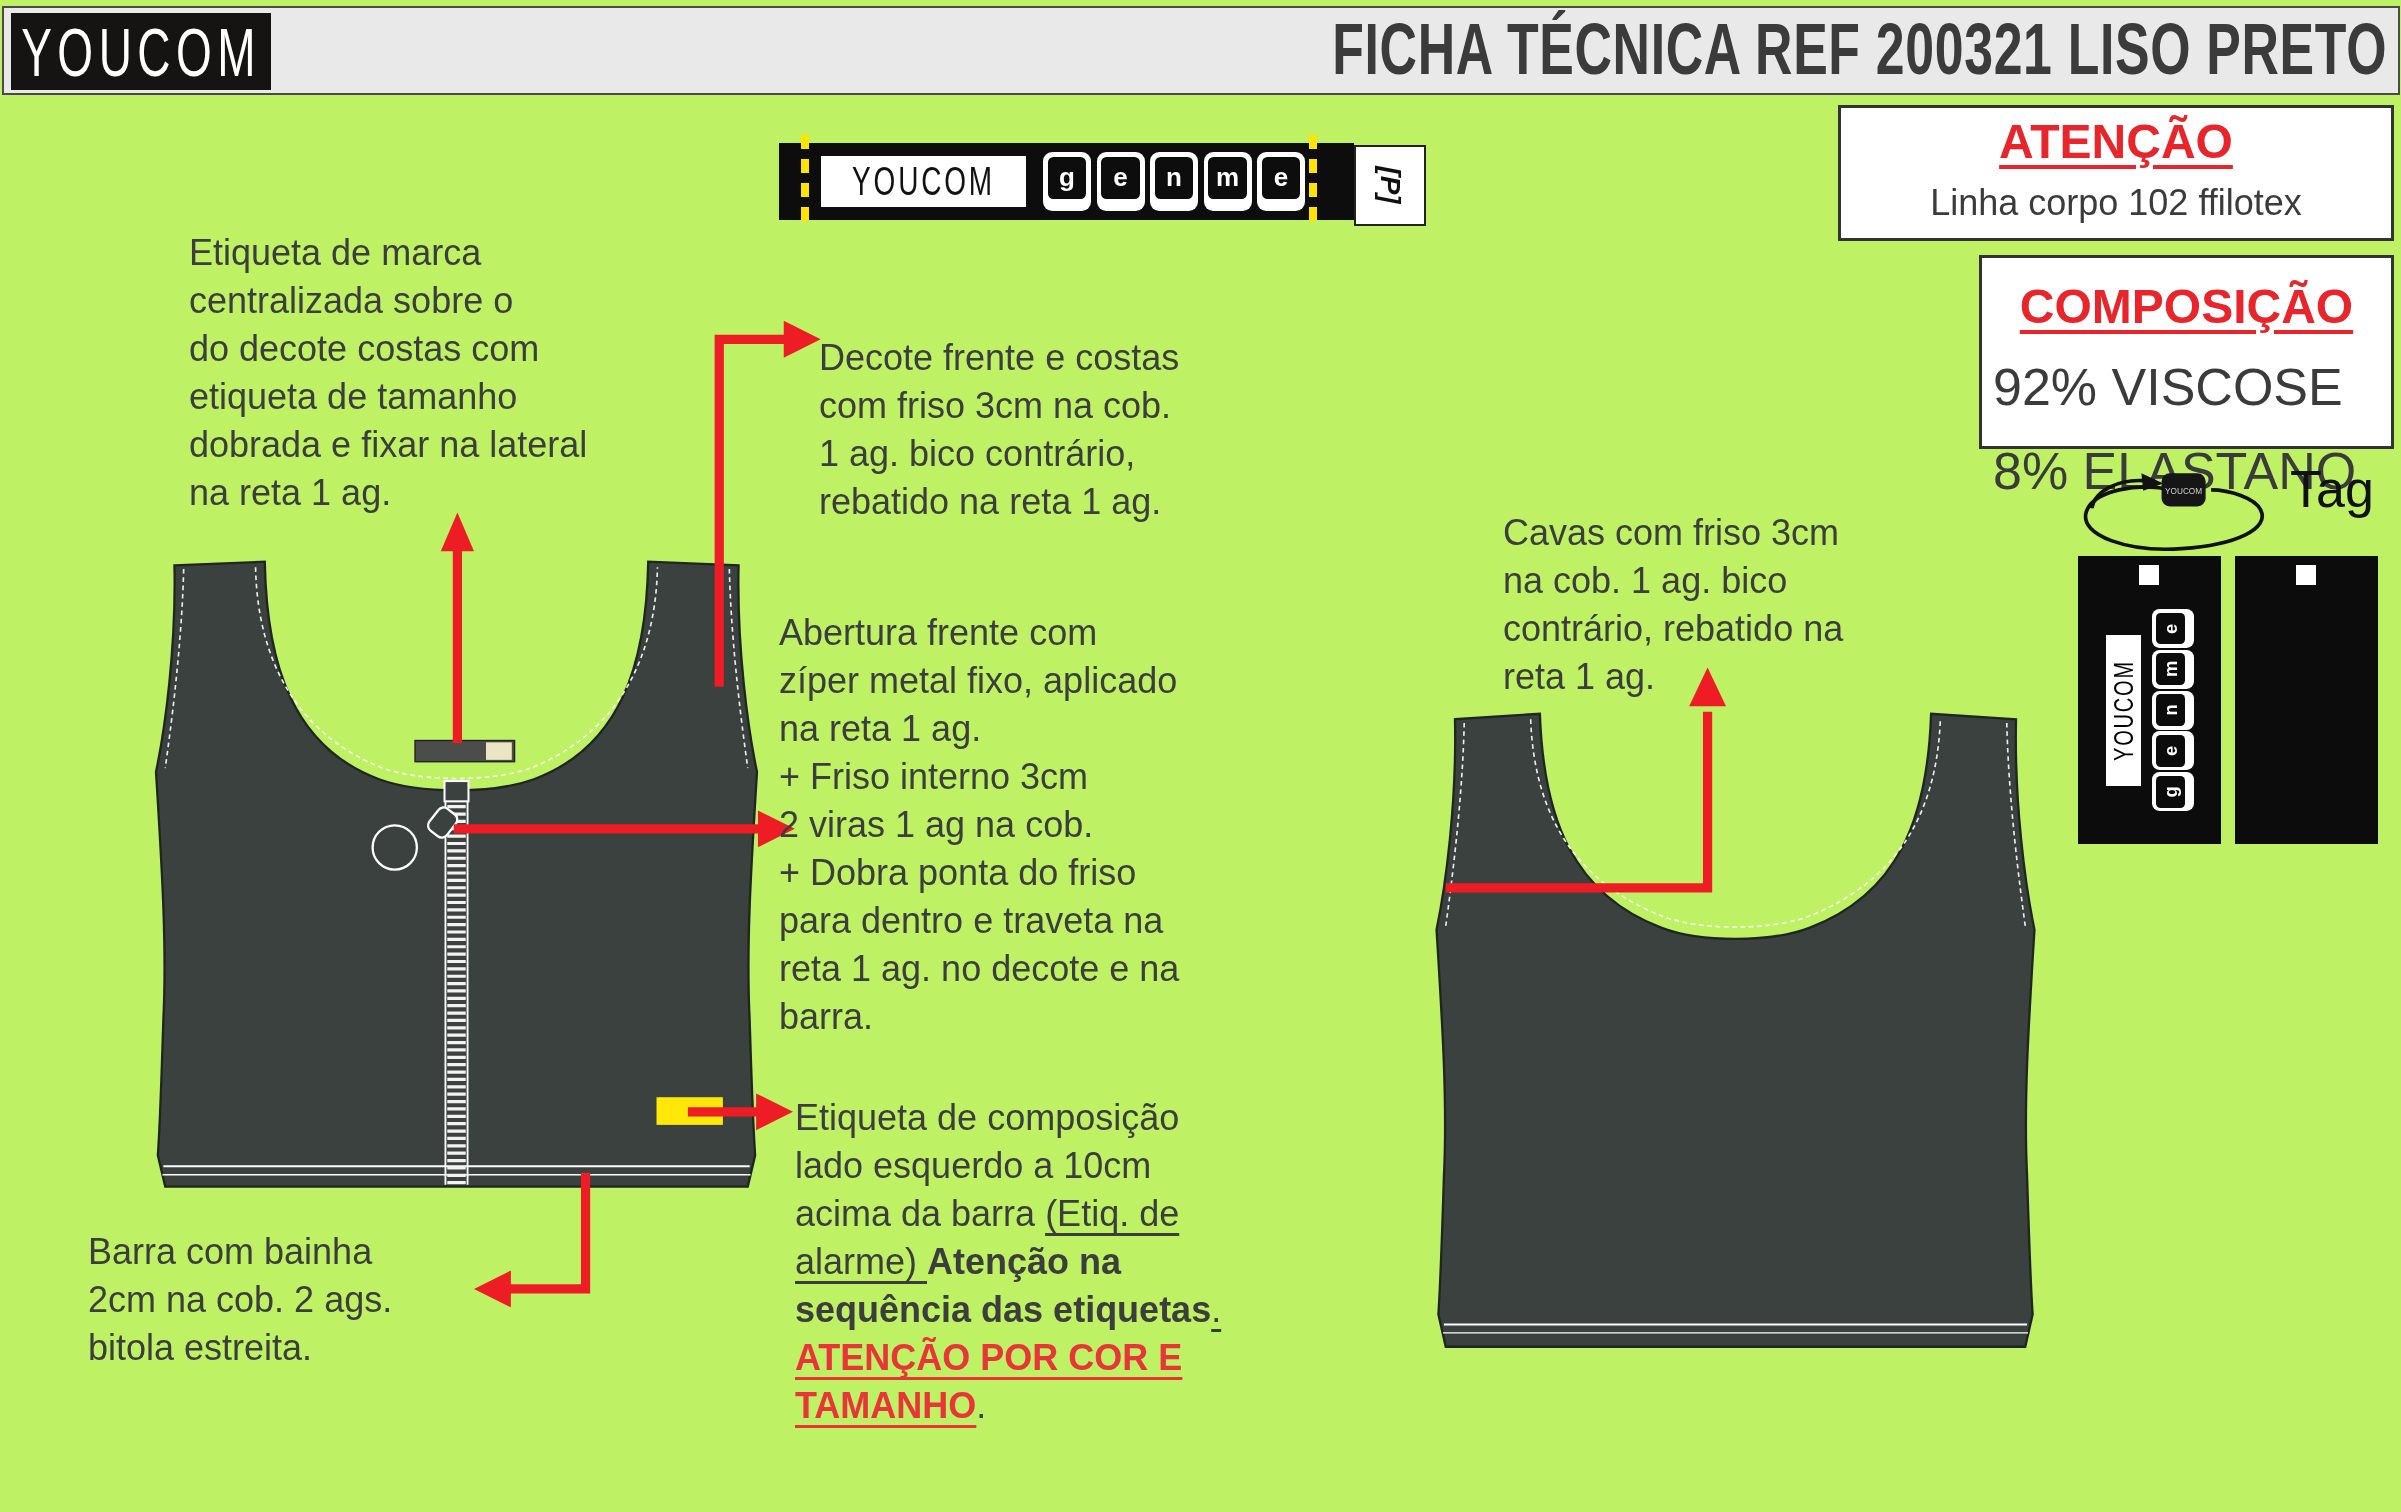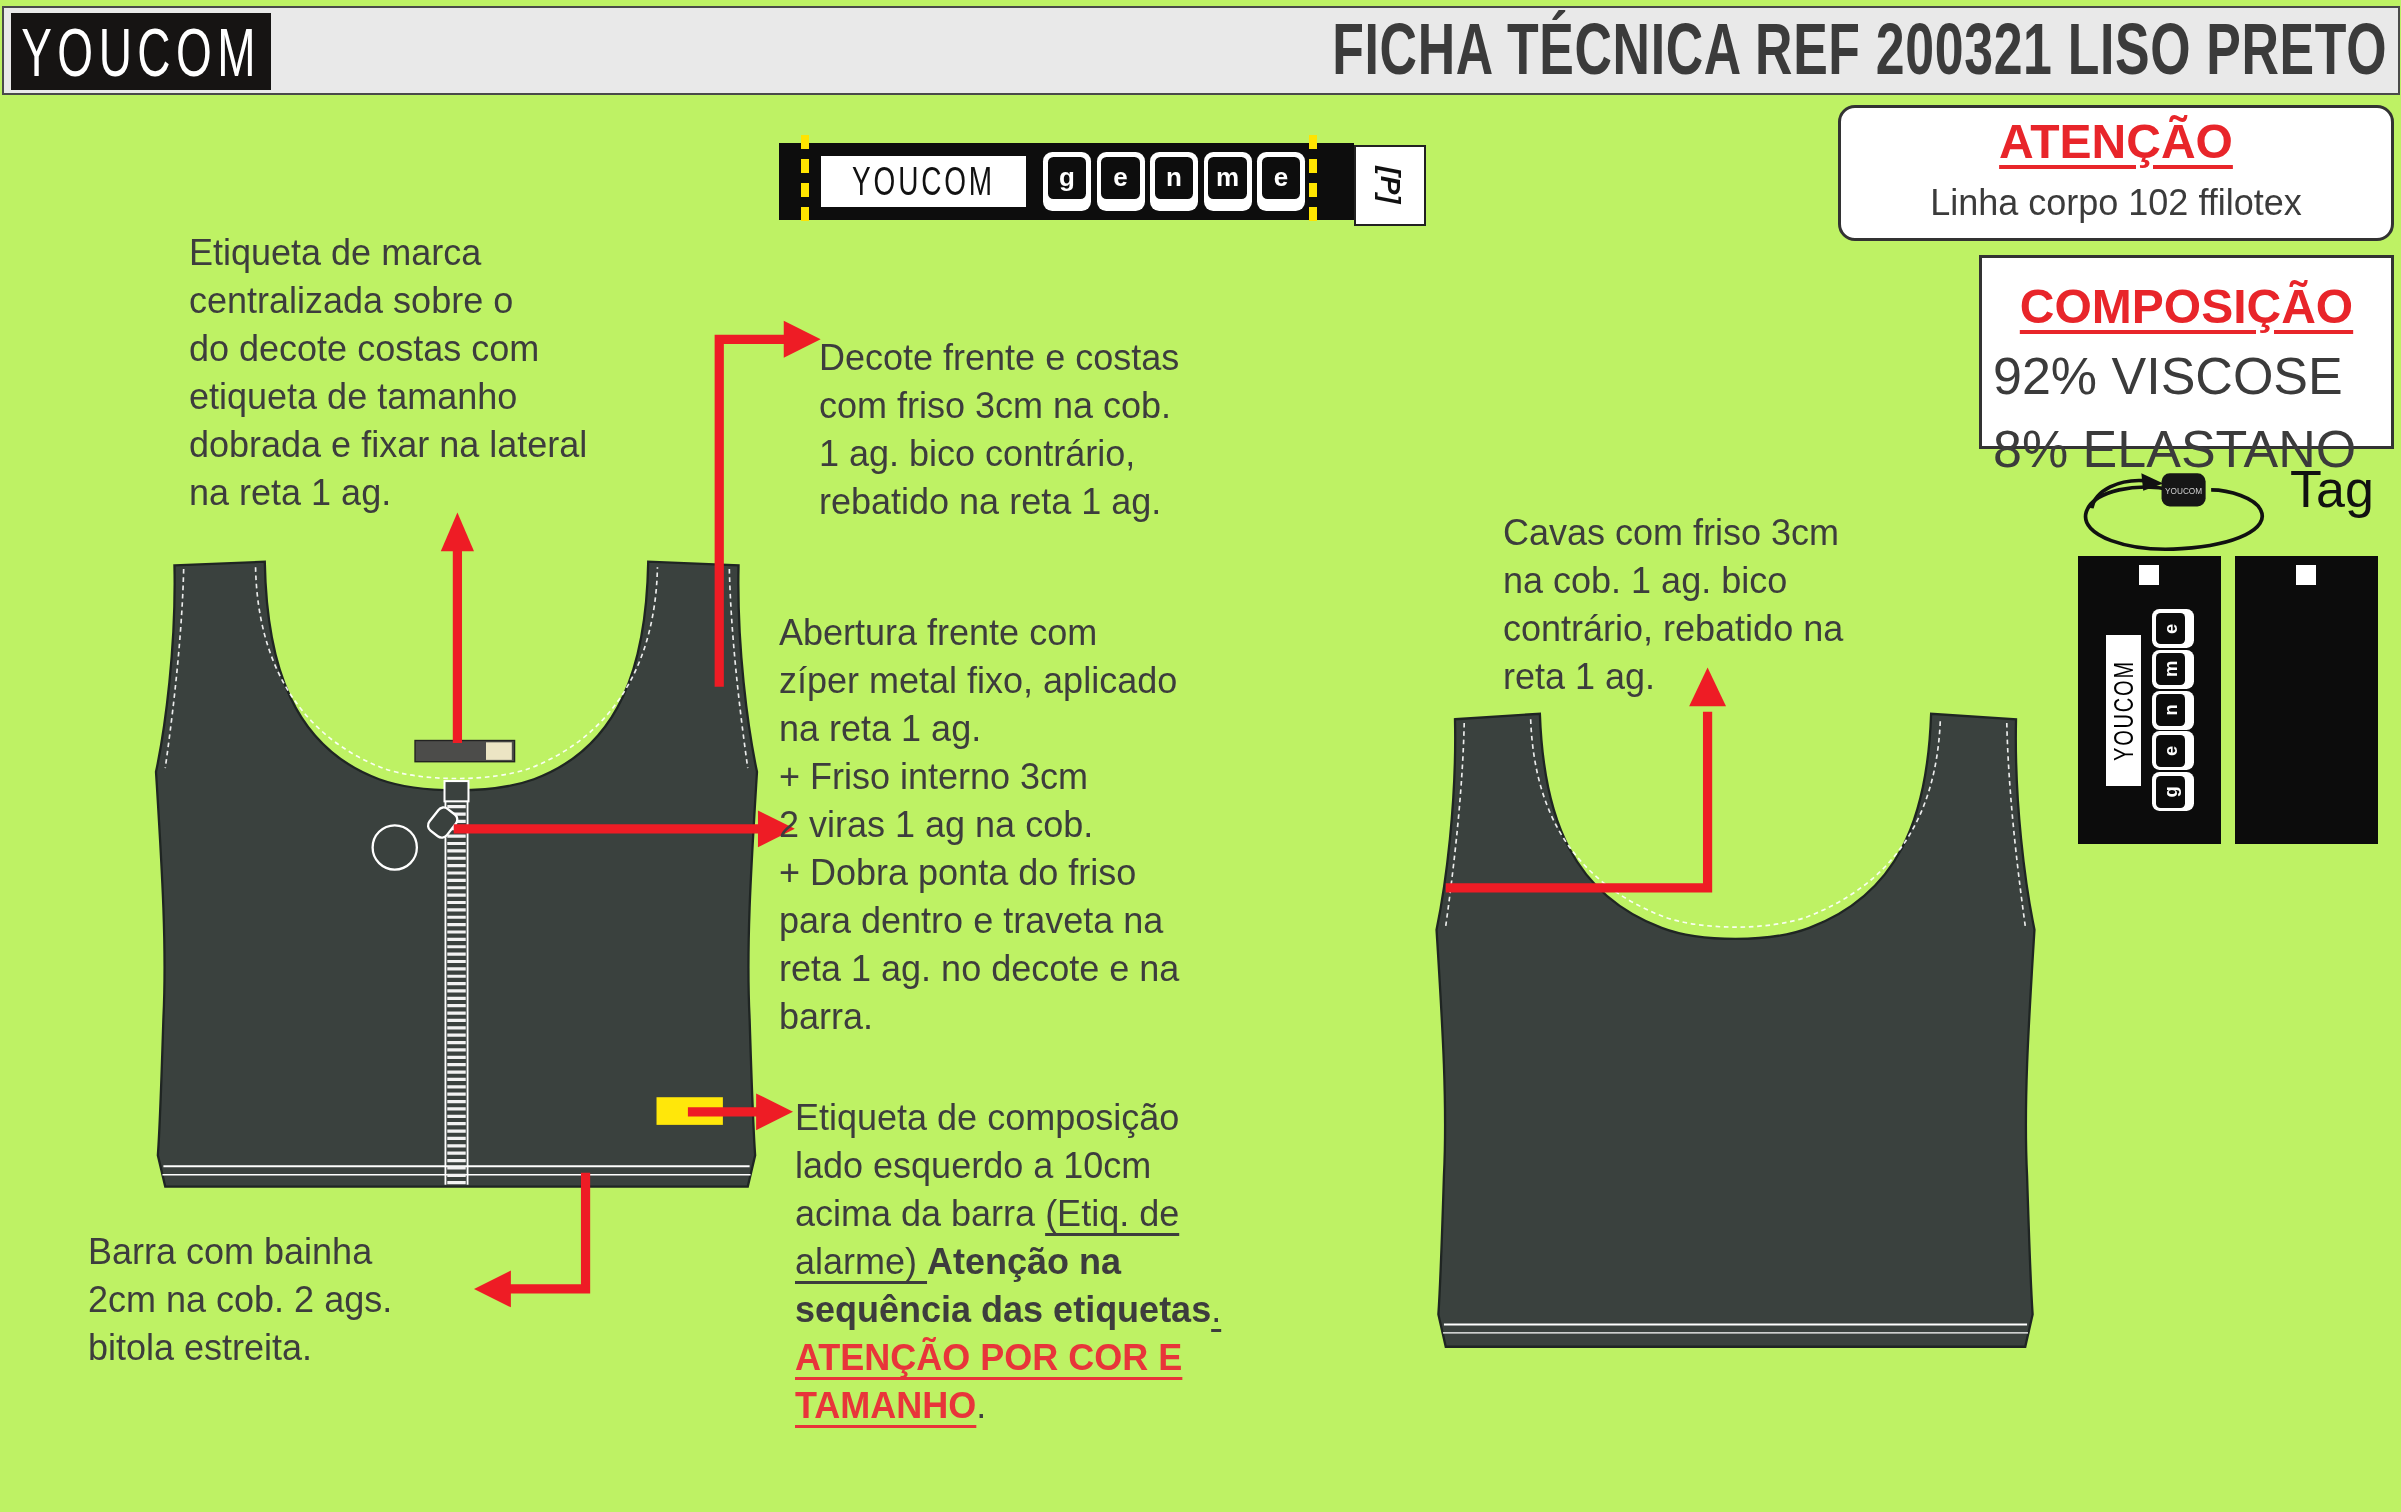--- a/index.html
+++ b/index.html
@@ -31,27 +31,27 @@
   .key::before { content:""; position:absolute; left:4.6px; top:4.6px; right:4.6px; bottom:12px;
     background:#0d0d0d; border-radius:5.5px; }
   .key span { position:absolute; left:4.6px; top:4.6px; right:4.6px; bottom:12px; display:flex;
     align-items:center; justify-content:center; color:#fff; font-weight:bold; font-size:26px; }
   .size-box { position:absolute; left:575px; top:1.8px; width:72px; height:81px; background:#fff;
     border:2.8px solid #222; display:flex; align-items:center; justify-content:center; }
   .size-box span { transform:rotate(90deg); font-weight:bold; font-style:italic; font-size:28px; color:#111; }
 
   
   .info-box { position:absolute; background:#fff; border:3.7px solid #333; text-align:center; }
-  .att-box { left:1838px; top:105px; width:556px; height:136px; padding-top:5.5px;border-radius:17px; }
+  .att-box { left:1838px; top:105px; width:556px; height:136px; padding-top:5.5px; }
   .box-title { color:#e8252a; font-weight:bold; font-size:48px; text-decoration:underline;
     text-decoration-thickness:3.7px; text-underline-offset:7.4px; }
   .att-line { color:#3b3b3b; font-size:36px; margin-top:13px; }
   .comp-box { left:1979px; top:255px; width:415px; height:194px; padding-top:21px; text-align:left; }
   .comp-box .box-title { display:block; text-align:center; }
-  .comp-line { color:#3b3b3b; font-size:52px; line-height:61px; padding-left:11px; margin-top:12px; }
+  .comp-line { color:#3b3b3b; font-size:52px; line-height:61px; padding-left:11px; margin-top:23px; }
 
   
   .tag-label { position:absolute; left:2290px; top:459px; font-size:52px; color:#111; }
   .hangtag { position:absolute; top:556px; width:143px; height:288px; background:#0c0c0c; }
   .hangtag .hole { position:absolute; left:61px; top:9.2px; width:20px; height:20px; background:#fff; }
   .vbrand-box { position:absolute; left:28px; top:79px; width:35px; height:151px; background:#fff;
     display:flex; align-items:center; justify-content:center; overflow:visible; }
   .vbrand-box span { transform:rotate(-90deg) scaleY(1.4); font-size:20px; letter-spacing:1.8px;
     color:#000; white-space:nowrap; }
   .tagkeys { position:absolute; left:74px; top:53px; display:flex; flex-direction:column; gap:1.8px; }

